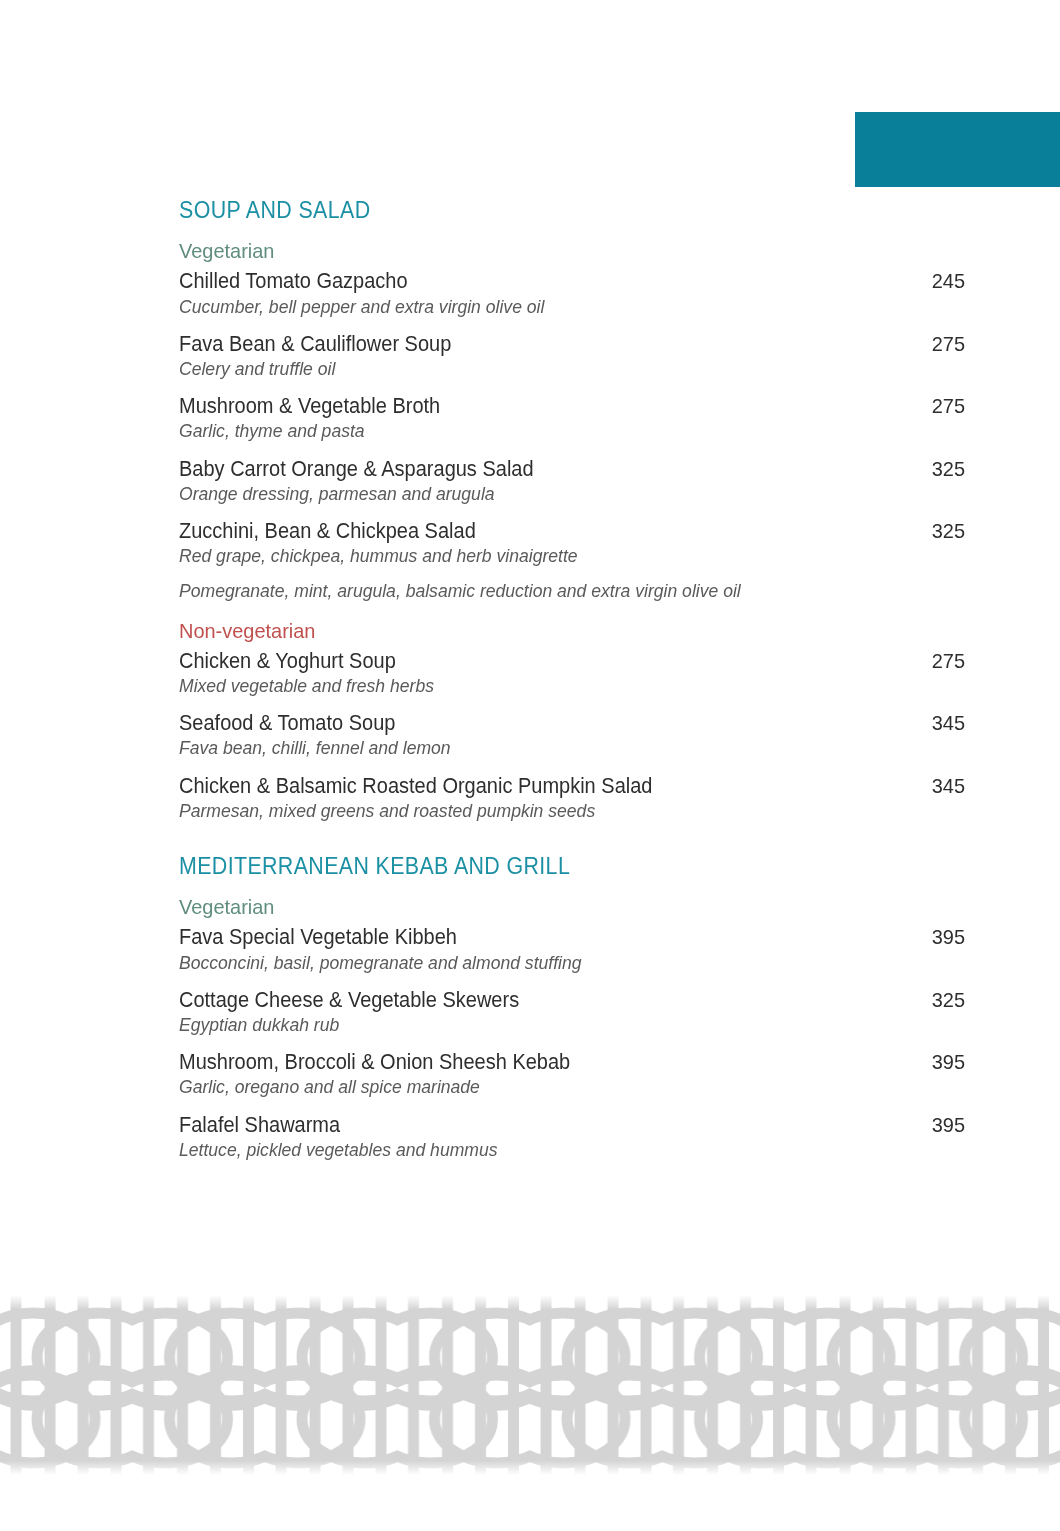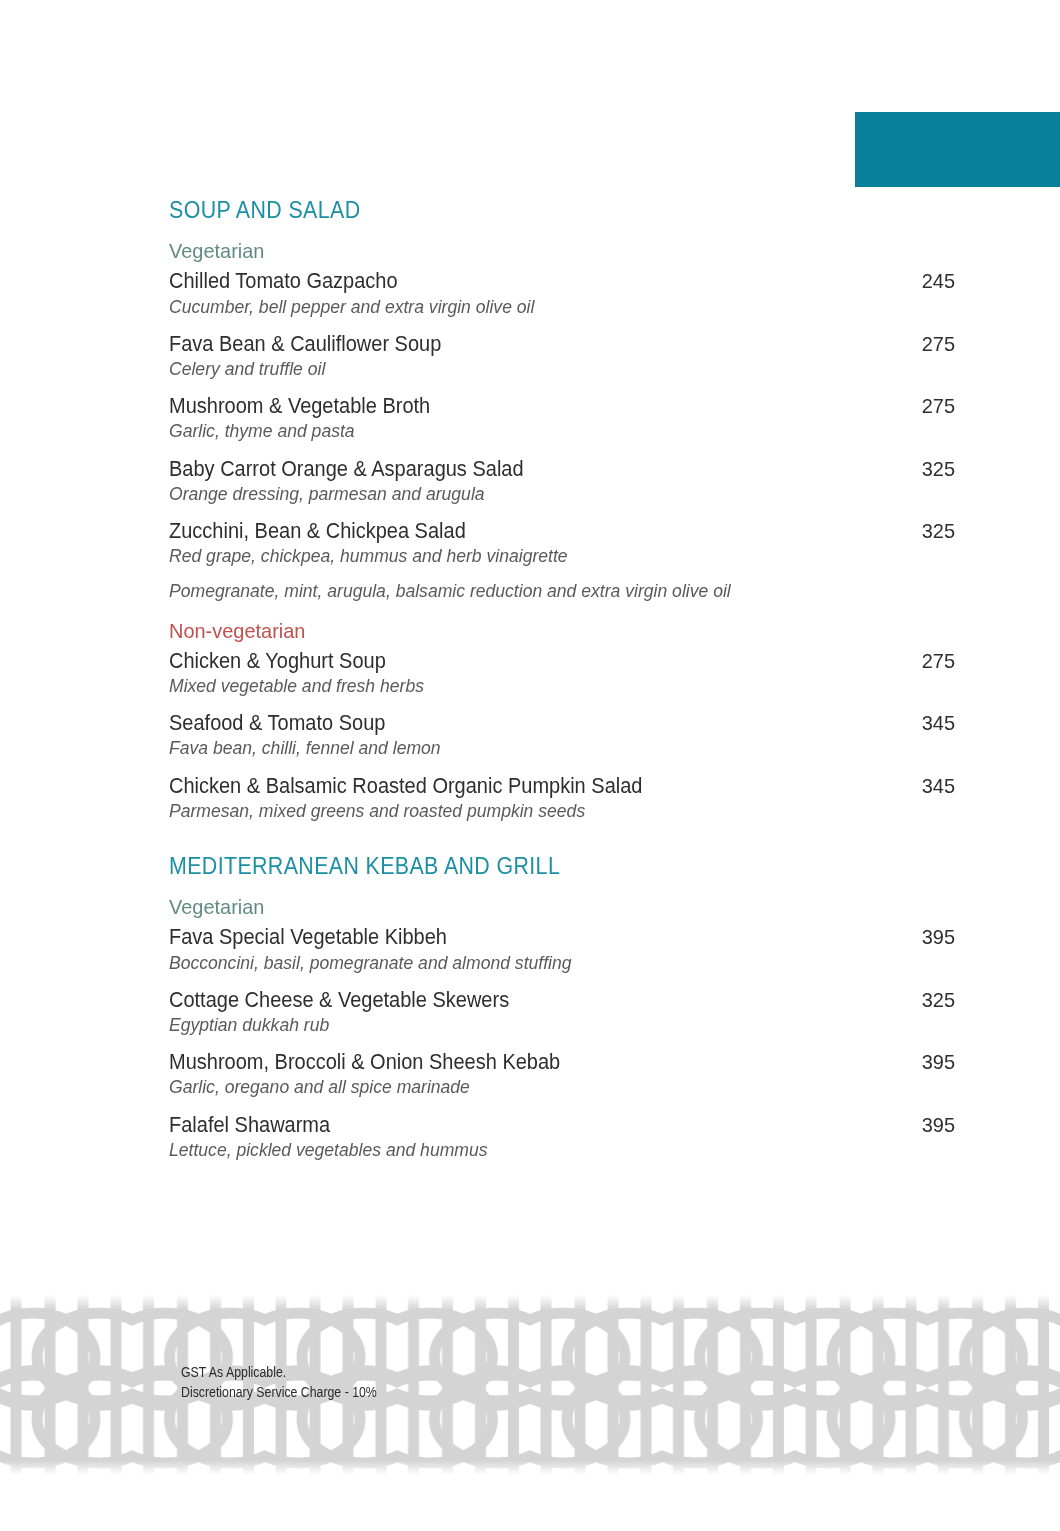--- a/index.html
+++ b/index.html
@@ -36,21 +36,21 @@
     bottom: 56px;
     width: 1060px;
     height: 180px;
     pointer-events: none;
   }
   #lattice-band svg { display: block; width: 1060px; height: 180px; }
 
   
   #content {
     position: absolute;
-    left: 169px;
+    left: 179px;
     top: 198px;
     width: 786px;
   }
 
   .section { margin-bottom: 0; }
 
   .section-title {
     color: #1b8fa3;
     font-size: 23px;
     letter-spacing: 0.4px;
@@ -263,18 +263,14 @@
           <stop offset="100%" stop-color="#ffffff" stop-opacity="0"></stop>
         </linearGradient>
         <mask id="bandMask">
           <rect x="0" y="0" width="1060" height="180" fill="url(#fadeMask)"></rect>
         </mask>
       </defs>
       <rect x="0" y="0" width="1060" height="180" fill="url(#lattice)" mask="url(#bandMask)"></rect>
     </svg>
   </div>
 
-  <div id="footer-notes">
-    <div class="footer-line">GST As Applicable.</div>
-    <div class="footer-line">Discretionary Service Charge - 10%</div>
-  </div>
 
 </div>
 
 </body></html>

